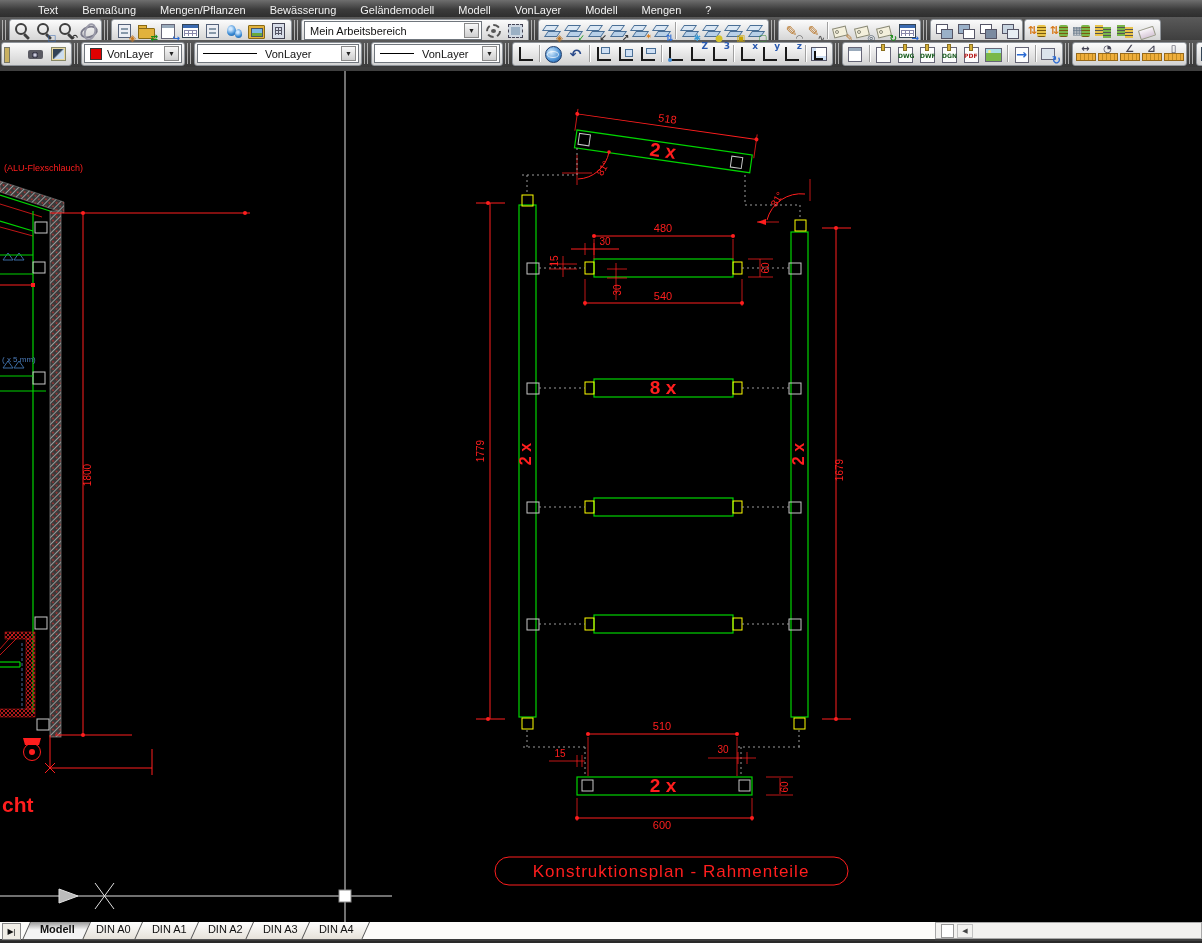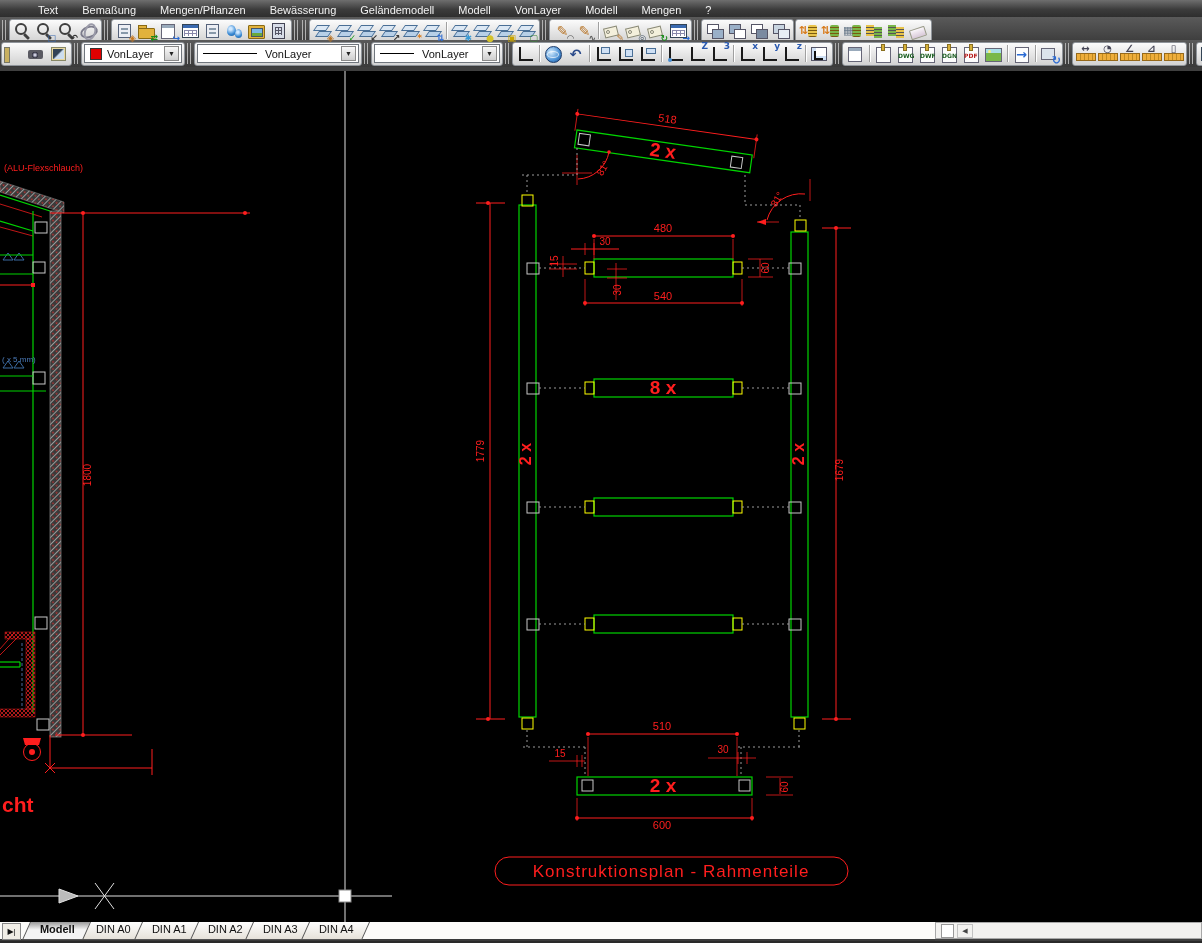--- a/index.html
+++ b/index.html
@@ -175,20 +175,30 @@
       <div class="tbtn k-winarrow">
         <span class="b" style="color: rgb(42, 106, 212);">↪</span>
       </div>
       <div class="tbtn k-bluetable"></div>
       <div class="tbtn k-pal"></div>
       <div class="tbtn k-drops"></div>
       <div class="tbtn k-folderimg"></div>
       <div class="tbtn k-calc"></div>
     </div>
   <div class="grip"></div>
+  <div class="tbgroup">
+    <div class="field" style="width:178px">
+      <span>Mein Arbeitsbereich</span>
+      <span class="arrowbtn">▼</span>
+    </div>
+    <span style="display:flex;gap:1px">
+        <div class="tbtn k-gear"></div>
+        <div class="tbtn k-dashframe"></div>
+      </span>
+  </div>
   <div class="grip"></div>
   <div class="tbgroup">
       <div class="tbtn k-layers">
         <span class="b" style="color: rgb(184, 118, 42);">◈</span>
       </div>
       <div class="tbtn k-layers">
         <span class="b" style="color: rgb(26, 154, 26);">✓</span>
       </div>
       <div class="tbtn k-layers">
         <span class="b" style="color: rgb(51, 51, 51);">↙</span>

